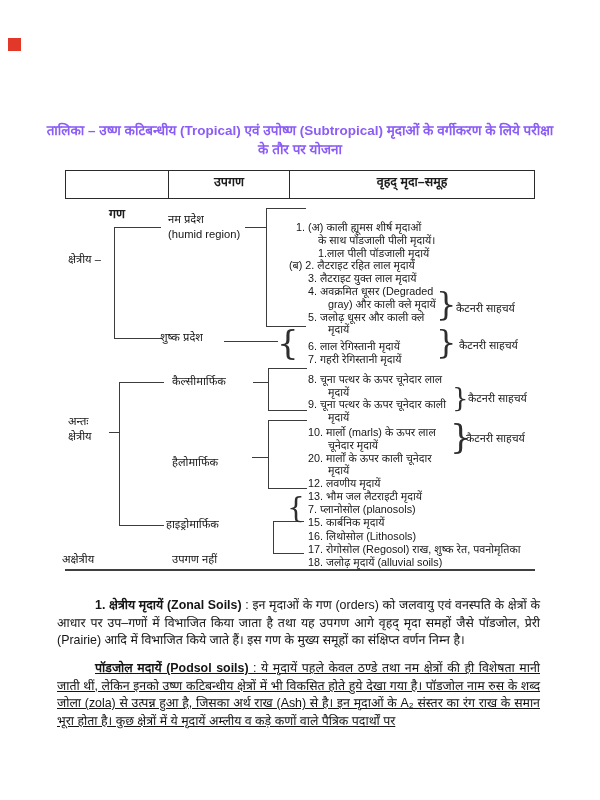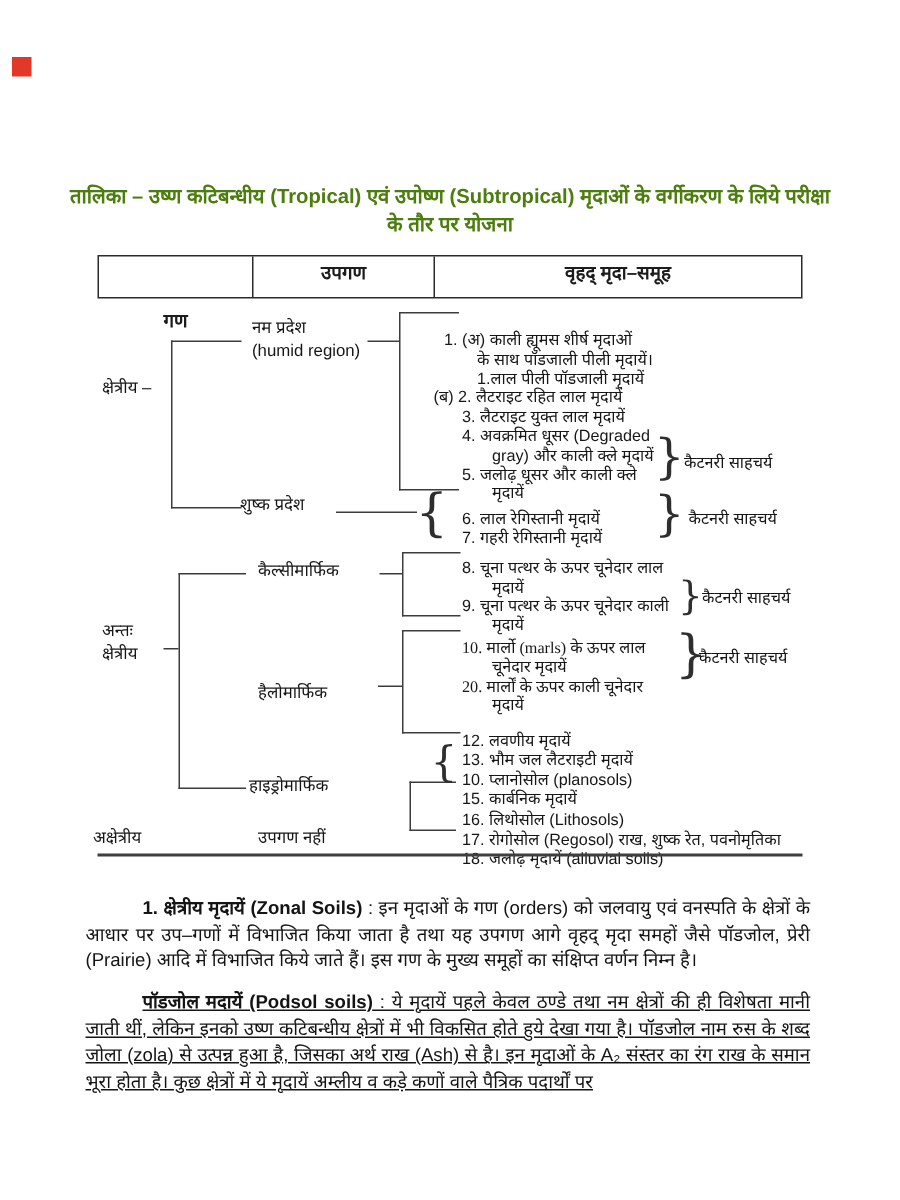--- a/index.html
+++ b/index.html
@@ -5,21 +5,21 @@
   html,body { margin:0; padding:0; background:#ffffff; }
   .page {
     position:relative; width:600px; height:800px; background:#ffffff;
     font-family:"Liberation Sans","DejaVu Sans",sans-serif; color:#1c1c1c;
     overflow:hidden;
   }
   .red-square { position:absolute; left:8px; top:38px; width:13px; height:13px; background:#e2382a; }
 
   .doc-title {
     position:absolute; left:40px; top:121px; width:520px;
-    text-align:center; font-weight:bold; font-size:13.5px; line-height:19px; color:#4d7c0f;
+    text-align:center; font-weight:bold; font-size:13.5px; line-height:19px; color:#8b5cf6;
   }
 
   .tbl-header {
     position:absolute; left:65px; top:170px; width:470px; height:29px;
     border:1.5px solid #2b2b2b; display:flex; box-sizing:border-box;
   }
   .tbl-cell { box-sizing:border-box; text-align:center; font-weight:bold; font-size:12.5px; padding-top:2px; }
   .tbl-cell.c1 { width:102px;margin-top:32px; }
   .tbl-cell.c2 { width:121px; border-left:1.5px solid #2b2b2b; }
   .tbl-cell.c3 { flex:1; border-left:1.5px solid #2b2b2b; }
@@ -31,21 +31,21 @@
 
   .brace { position:absolute; font-family:"DejaVu Serif","Liberation Serif",serif; color:#2e2e2e; line-height:1; font-weight:400; }
   .brace.open::before { content:"{"; }
   .brace.close::before { content:"}"; }
 
   .items-col { position:absolute; left:288px; top:221px; font-size:10.8px; line-height:12.8px; color:#161616; }
   .item-group .item-line { white-space:nowrap; }
   .item-group.g0 { margin-bottom:4px; }
   .item-group.g1 { margin-bottom:7px; }
   .item-group.g2 { margin-bottom:2px; }
-  .item-group.g3 { margin-bottom:11px;font-family:Liberation Serif, serif; }
+  .item-group.g3 { margin-bottom:0px; }
   .item-group.g4 { margin-bottom:2px; }
   .l-hang1 { padding-left:8px; }
   .l-hang2 { padding-left:1px; }
   .l-num   { padding-left:20px; }
   .l-cont  { padding-left:40px; }
   .l-cont2 { padding-left:30px; }
 
   .catenary { position:absolute; font-size:10.8px; white-space:nowrap; color:#161616; }
 
   .bottom-rule { position:absolute; left:65px; top:569px; width:470px; height:2px; background:#3f3f3f; }
@@ -130,21 +130,21 @@
       </div>
       <div class="item-group g3">
         <div class="item-line l-num">10. मार्लो (marls) के ऊपर लाल</div>
         <div class="item-line l-cont">चूनेदार मृदायें</div>
         <div class="item-line l-num">20. मार्लों के ऊपर काली चूनेदार</div>
         <div class="item-line l-cont">मृदायें</div>
       </div>
       <div class="item-group g4">
         <div class="item-line l-num">12. लवणीय मृदायें</div>
         <div class="item-line l-num">13. भौम जल लैटराइटी मृदायें</div>
-        <div class="item-line l-num">10. प्लानोसोल (planosols)</div>
+        <div class="item-line l-num">7. प्लानोसोल (planosols)</div>
         <div class="item-line l-num">15. कार्बनिक मृदायें</div>
       </div>
       <div class="item-group g5">
         <div class="item-line l-num">16. लिथोसोल (Lithosols)</div>
         <div class="item-line l-num">17. रोगोसोल (Regosol) राख, शुष्क रेत, पवनोमृतिका</div>
         <div class="item-line l-num">18. जलोढ़ मृदायें (alluvial soils)</div>
       </div>
     </div>
 
   <span class="brace close" style="left:436px; top:288px; font-size:32px;"></span>

